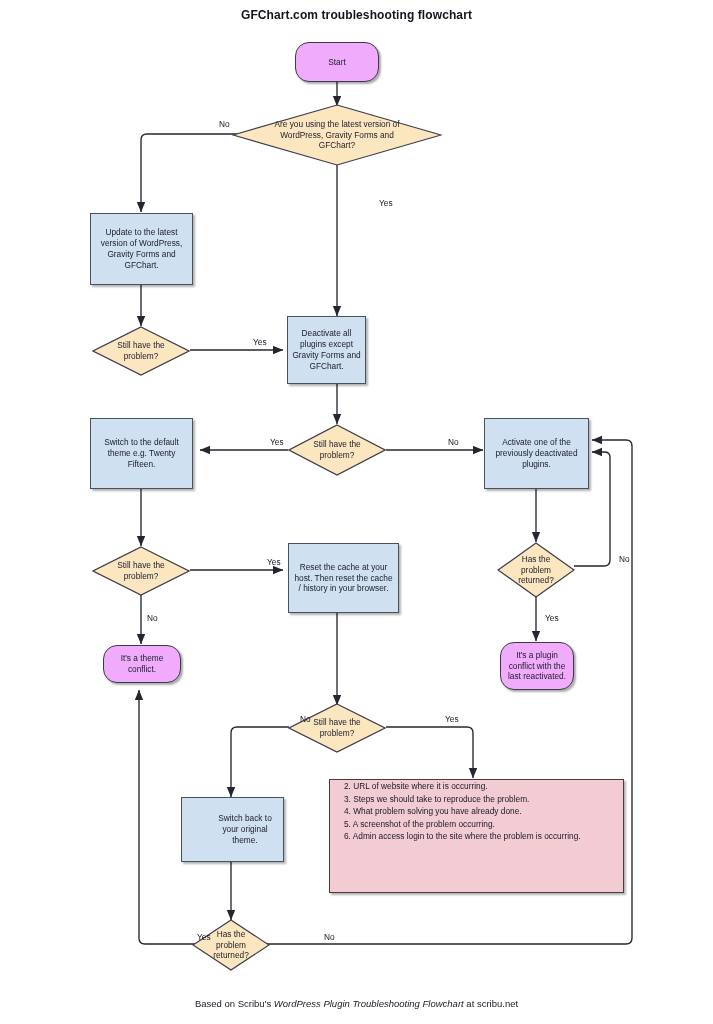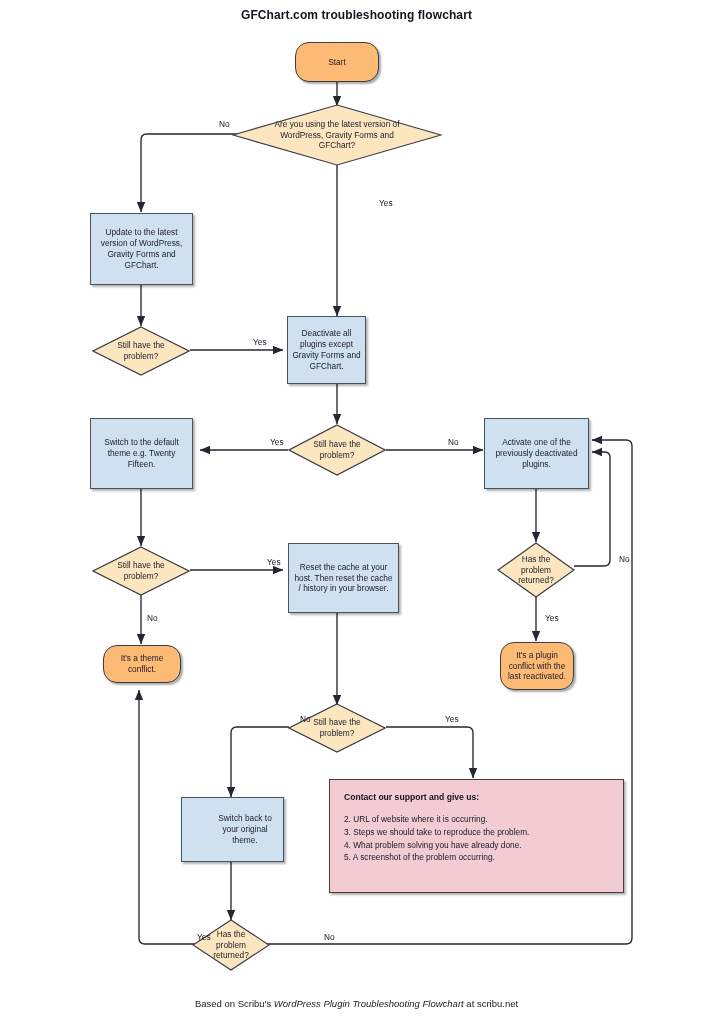--- a/index.html
+++ b/index.html
@@ -34,21 +34,21 @@
   }
   .node .txt{display:block;padding:0 4px;}
 
   
   .proc{
     background:#cfe0f0;border:1.1px solid #46525e;
     box-shadow:2px 2px 2px rgba(0,0,0,.30);
   }
   
   .term{
-    background:#fdba74;border:1.3px solid #3b3b46;
+    background:#f0abfc;border:1.3px solid #3b3b46;
     border-radius:14px;
     box-shadow:2px 2px 2px rgba(0,0,0,.32);
   }
   
   .note{
     background:#f2ccd2;border:1.1px solid #4a3b3e;
     box-shadow:2px 2px 2px rgba(0,0,0,.30);
     display:block;text-align:left;
   }
   .note .note-h{
@@ -198,26 +198,26 @@
       <polygon points="49,1 97,25 49,49 1,25" fill="#fbe6bf" stroke="#3b3b46" stroke-width="1.2"></polygon>
     </svg>
     <span class="txt" style="max-width:72px;">Still have the problem?</span>
   </div>
 
   <div class="node proc" style="left:181px;top:797px;width:103px;height:65px;padding-left:25px;">
     <span class="txt">Switch back to your original theme.</span>
   </div>
 
   <div class="node note" style="left:329px;top:779px;width:295px;height:114px;">
-    <div class="note-h">Contact our support and give us:</div>
     <ol>
       <li>2. URL of website where it is occurring.</li>
       <li>3. Steps we should take to reproduce the problem.</li>
       <li>4. What problem solving you have already done.</li>
       <li>5. A screenshot of the problem occurring.</li>
+      <li>6. Admin access login to the site where the problem is occurring.</li>
     </ol>
   </div>
 
   <div class="node dec" style="left:192px;top:919px;width:78px;height:52px;">
     <svg class="dia" viewBox="0 0 78 52" preserveAspectRatio="none">
       <polygon points="39,1 77,26 39,51 1,26" fill="#fbe6bf" stroke="#3b3b46" stroke-width="1.2"></polygon>
     </svg>
     <span class="txt" style="max-width:56px;">Has the problem returned?</span>
   </div>
 

